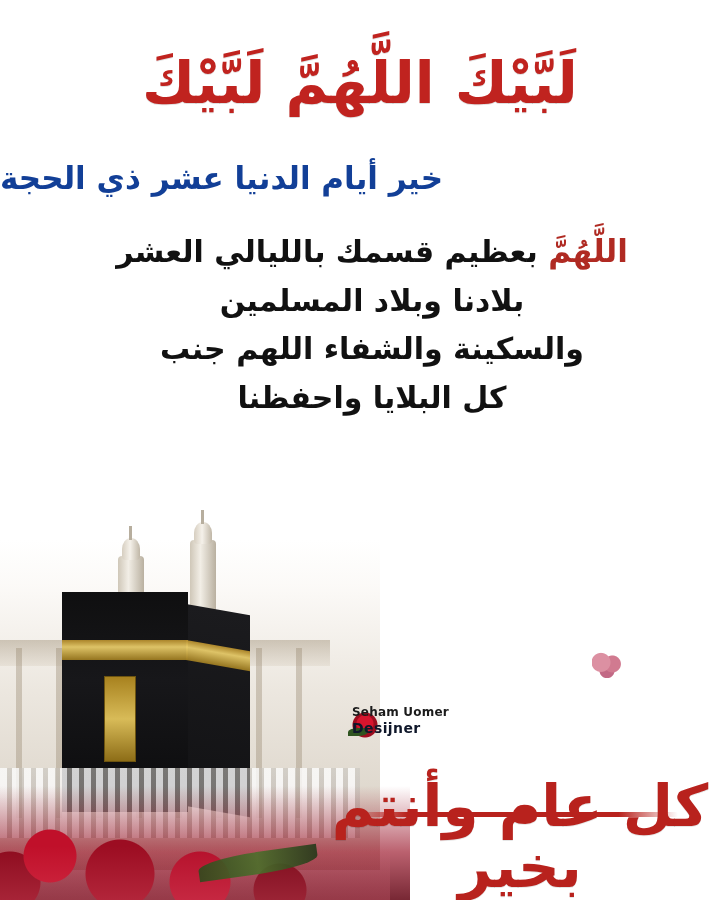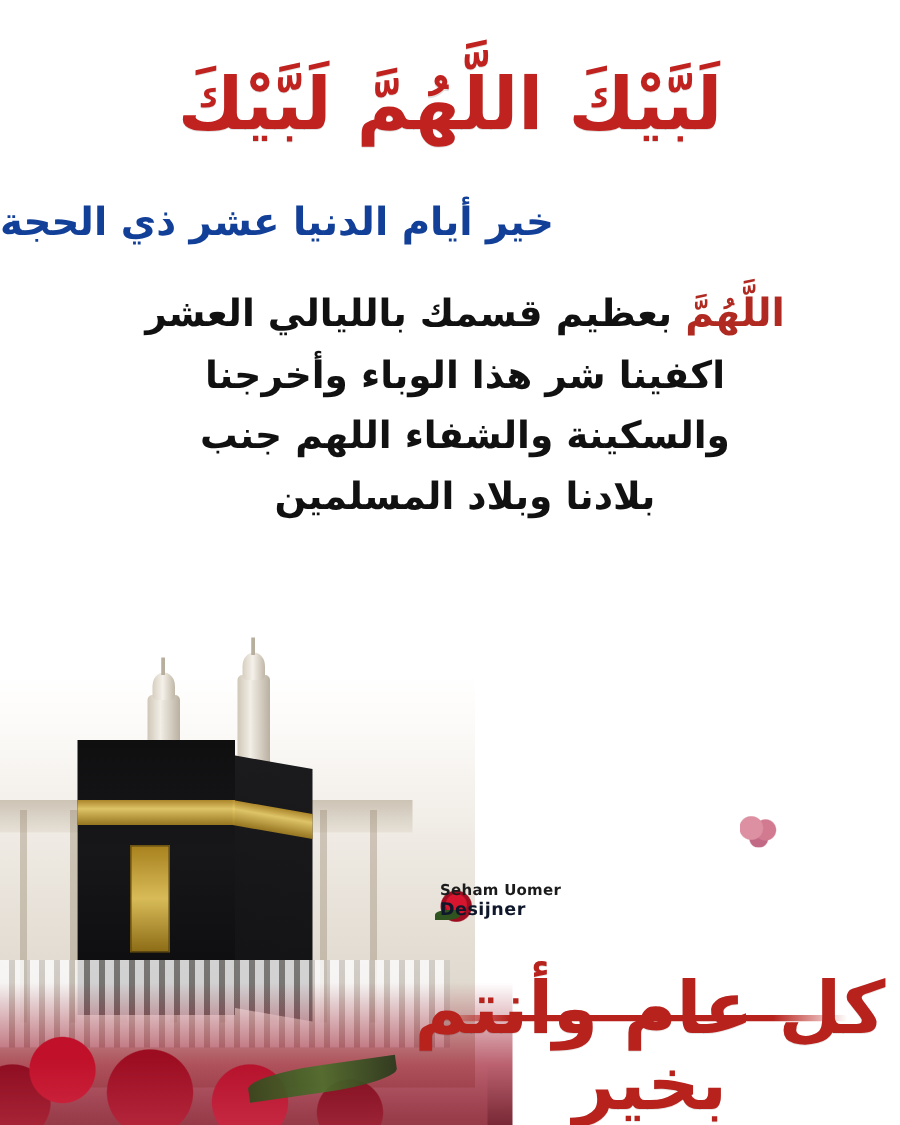--- a/index.html
+++ b/index.html
@@ -343,23 +343,23 @@
 
     <div class="calligraphy-top">لَبَّيْكَ اللَّهُمَّ لَبَّيْكَ</div>
 
     <div class="subtitle-blue">خير أيام الدنيا عشر ذي الحجة</div>
 
     <div class="dua-block">
       <span class="dua-line">
         <span class="allahumma">اللَّهُمَّ</span>
         <span>بعظيم قسمك بالليالي العشر</span>
       </span>
-      <span class="dua-line">اكفينا شر هذا الوباء وأخرجنا</span>
+      <span class="dua-line">بلادنا وبلاد المسلمين</span>
       <span class="dua-line">والسكينة والشفاء اللهم جنب</span>
-      <span class="dua-line">بلادنا وبلاد المسلمين</span>
+      <span class="dua-line">كل البلايا واحفظنا</span>
     </div>
 
     <div class="small-flower"></div>
 
     <div class="sig-rose"></div>
     <div class="signature">
       <span class="sig-name">Seham Uomer</span>
       <span class="sig-role">Desijner</span>
     </div>
 

